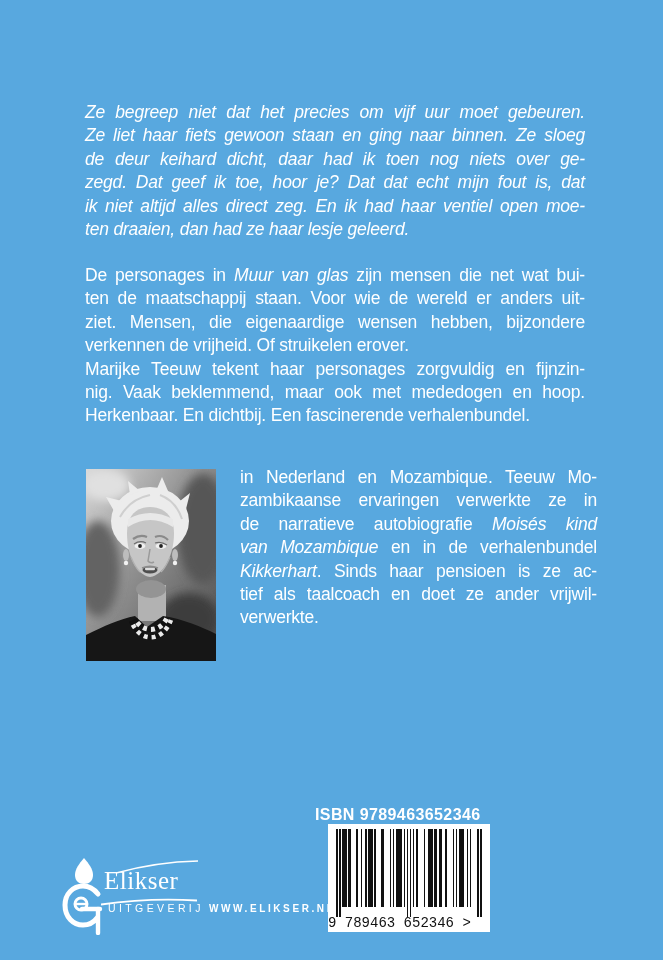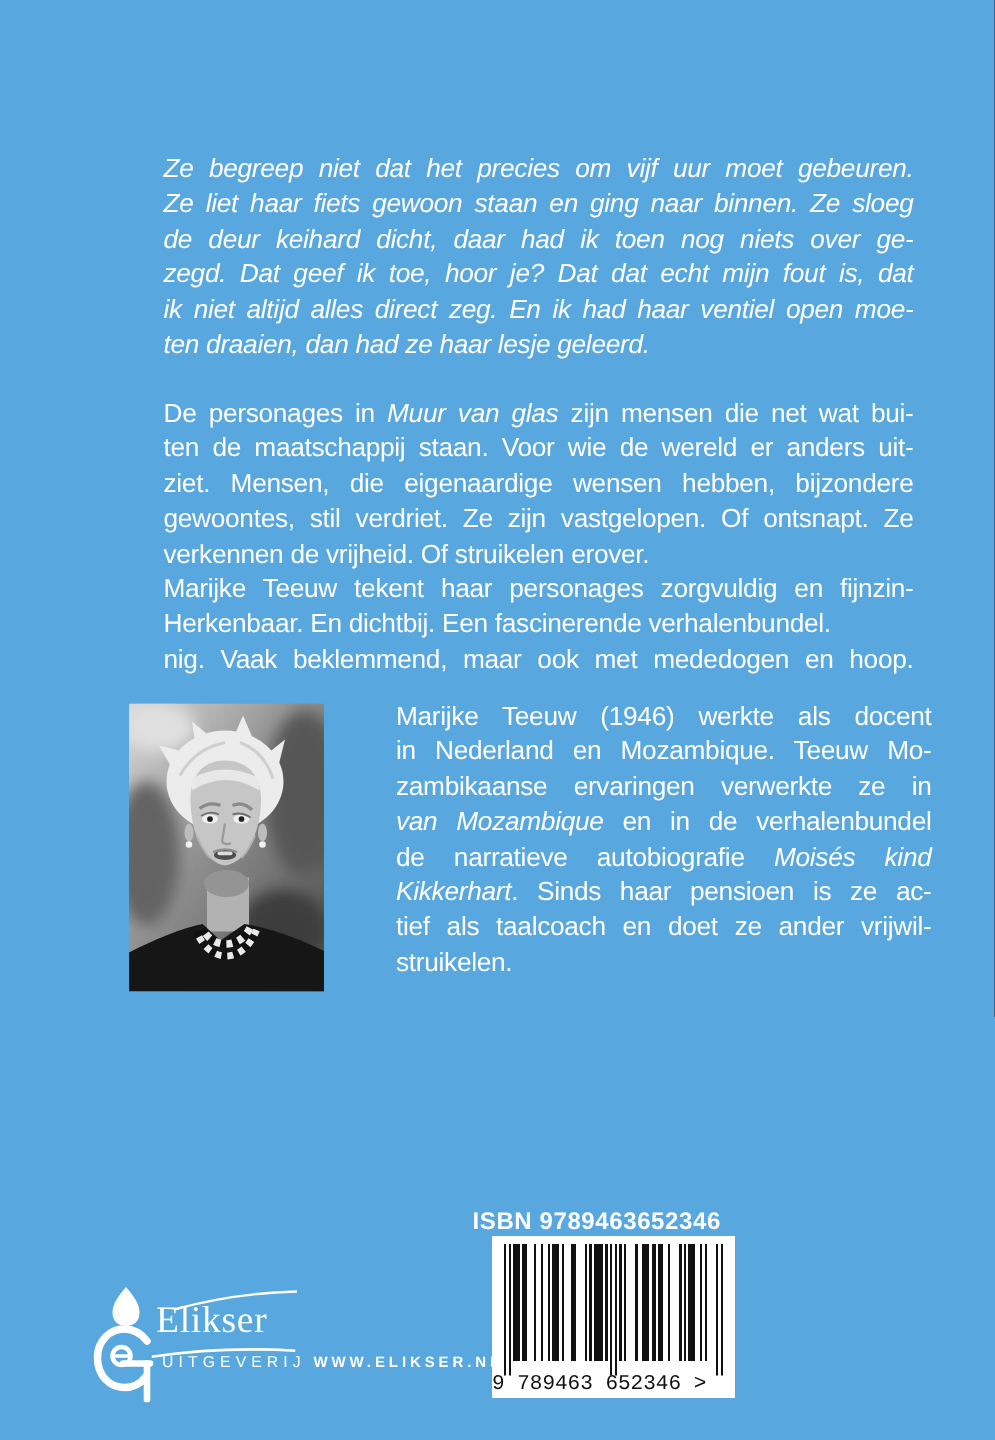--- a/index.html
+++ b/index.html
@@ -2,21 +2,21 @@
 <html style="--background: #58a8df; --text: #ffffff; --barcode-ink: #111111; --barcode-bg: #ffffff;"><head>
 <meta charset="utf-8">
 <style>
   html,body{margin:0;padding:0;background:#333;}
   .cover{
     position:relative;width:663px;height:960px;overflow:hidden;
     background:var(--background,#58a8df);
     color:var(--text,#ffffff);
     font-family:"Liberation Sans",sans-serif;
   }
-  .block{position:absolute;margin-left:24px;}
+  .block{position:absolute;}
   .tl{white-space:nowrap;font-size:17.5px;line-height:23.4px;height:23.4px;letter-spacing:-0.2px;overflow:visible;}
   .jl{text-align:justify;text-align-last:justify;}
   .ll{text-align:left;text-align-last:left;}
   .quote{left:85px;top:101px;width:500px;font-style:italic;}
   .blurb{left:85px;top:264px;width:500px;}
   .bio{left:240px;top:466px;width:357px;}
   .photo{position:absolute;left:86px;top:469px;display:block;}
   .isbn-label{position:absolute;left:315px;top:806px;width:188px;
     font-weight:700;font-size:16px;letter-spacing:0.4px;}
   .barcode-box{position:absolute;left:328px;top:824px;width:162px;height:108px;background:var(--barcode-bg,#fff);}
@@ -42,25 +42,24 @@
     <div class="tl jl">de deur keihard dicht, daar had ik toen nog niets over ge-</div>
     <div class="tl jl">zegd. Dat geef ik toe, hoor je? Dat dat echt mijn fout is, dat</div>
     <div class="tl jl">ik niet altijd alles direct zeg. En ik had haar ventiel open moe-</div>
     <div class="tl ll">ten draaien, dan had ze haar lesje geleerd.</div>
   </div>
 
   <div class="block blurb">
     <div class="tl jl"><span>De personages in </span><em>Muur van glas</em><span> zijn mensen die net wat bui-</span></div>
     <div class="tl jl">ten de maatschappij staan. Voor wie de wereld er anders uit-</div>
     <div class="tl jl">ziet. Mensen, die eigenaardige wensen hebben, bijzondere</div>
-    <div class="tl jl">gewoontes, stil verdriet. Ze zijn vastgelopen. Of ontsnapt. Ze</div>
     <div class="tl ll">verkennen de vrijheid. Of struikelen erover.</div>
     <div class="tl jl">Marijke Teeuw tekent haar personages zorgvuldig en fijnzin-</div>
+    <div class="tl jl">nig. Vaak beklemmend, maar ook met mededogen en hoop.</div>
     <div class="tl ll">Herkenbaar. En dichtbij. Een fascinerende verhalenbundel.</div>
-    <div class="tl jl">nig. Vaak beklemmend, maar ook met mededogen en hoop.</div>
   </div>
 
   <svg class="photo" width="130" height="192" viewBox="0 0 130 192">
     <defs>
       <linearGradient id="pbg" x1="0" y1="0" x2="1" y2="1">
         <stop offset="0" stop-color="#d8d8d8"></stop>
         <stop offset="0.45" stop-color="#8f8f8f"></stop>
         <stop offset="1" stop-color="#4a4a4a"></stop>
       </linearGradient>
       <filter id="pblur" x="-40%" y="-40%" width="180%" height="180%">
@@ -98,28 +97,27 @@
     <ellipse cx="64" cy="101" rx="7.5" ry="3.4" fill="#4e4e4e"></ellipse>
     <rect x="59" y="98.6" width="10" height="2.6" rx="1.2" fill="#dedede"></rect>
     <path d="M56,99 q8,-3.5 16,0" stroke="#8c8c8c" stroke-width="1.4" fill="none"></path>
     <path d="M49,150 C56,164 74,164 81,149" stroke="#101010" stroke-width="5" fill="none" stroke-dasharray="4 4"></path>
     <path d="M49,150 C56,164 74,164 81,149" stroke="#eaeaea" stroke-width="5" fill="none" stroke-dasharray="4 4" stroke-dashoffset="4"></path>
     <path d="M45,152 C54,174 76,174 85,151" stroke="#101010" stroke-width="4.5" fill="none" stroke-dasharray="4 4"></path>
     <path d="M45,152 C54,174 76,174 85,151" stroke="#eaeaea" stroke-width="4.5" fill="none" stroke-dasharray="4 4" stroke-dashoffset="4"></path>
   </svg>
 
   <div class="block bio">
-    <div class="tl jl">Marijke Teeuw (1946) werkte als docent</div>
     <div class="tl jl">in Nederland en Mozambique. Teeuw Mo-</div>
     <div class="tl jl">zambikaanse ervaringen verwerkte ze in</div>
+    <div class="tl jl"><span>de narratieve autobiografie </span><em>Moisés kind</em></div>
     <div class="tl jl"><em>van Mozambique</em><span> en in de verhalenbundel</span></div>
-    <div class="tl jl"><span>de narratieve autobiografie </span><em>Moisés kind</em></div>
     <div class="tl jl"><em>Kikkerhart</em><span>. Sinds haar pensioen is ze ac-</span></div>
     <div class="tl jl">tief als taalcoach en doet ze ander vrijwil-</div>
-    <div class="tl ll">struikelen.</div>
+    <div class="tl ll">verwerkte.</div>
   </div>
 
   <div class="isbn-label">ISBN 9789463652346</div>
   <div class="barcode-box">
     <svg class="barcode-bars" width="146" height="88" viewBox="0 0 146 88" shape-rendering="crispEdges">
         <rect x="0.00" y="0" width="1.60" height="88" fill="var(--barcode-ink)"></rect>
         <rect x="3.07" y="0" width="1.60" height="88" fill="var(--barcode-ink)"></rect>
         <rect x="6.15" y="0" width="1.60" height="78" fill="var(--barcode-ink)"></rect>
         <rect x="7.68" y="0" width="1.60" height="78" fill="var(--barcode-ink)"></rect>
         <rect x="9.22" y="0" width="1.60" height="78" fill="var(--barcode-ink)"></rect>

